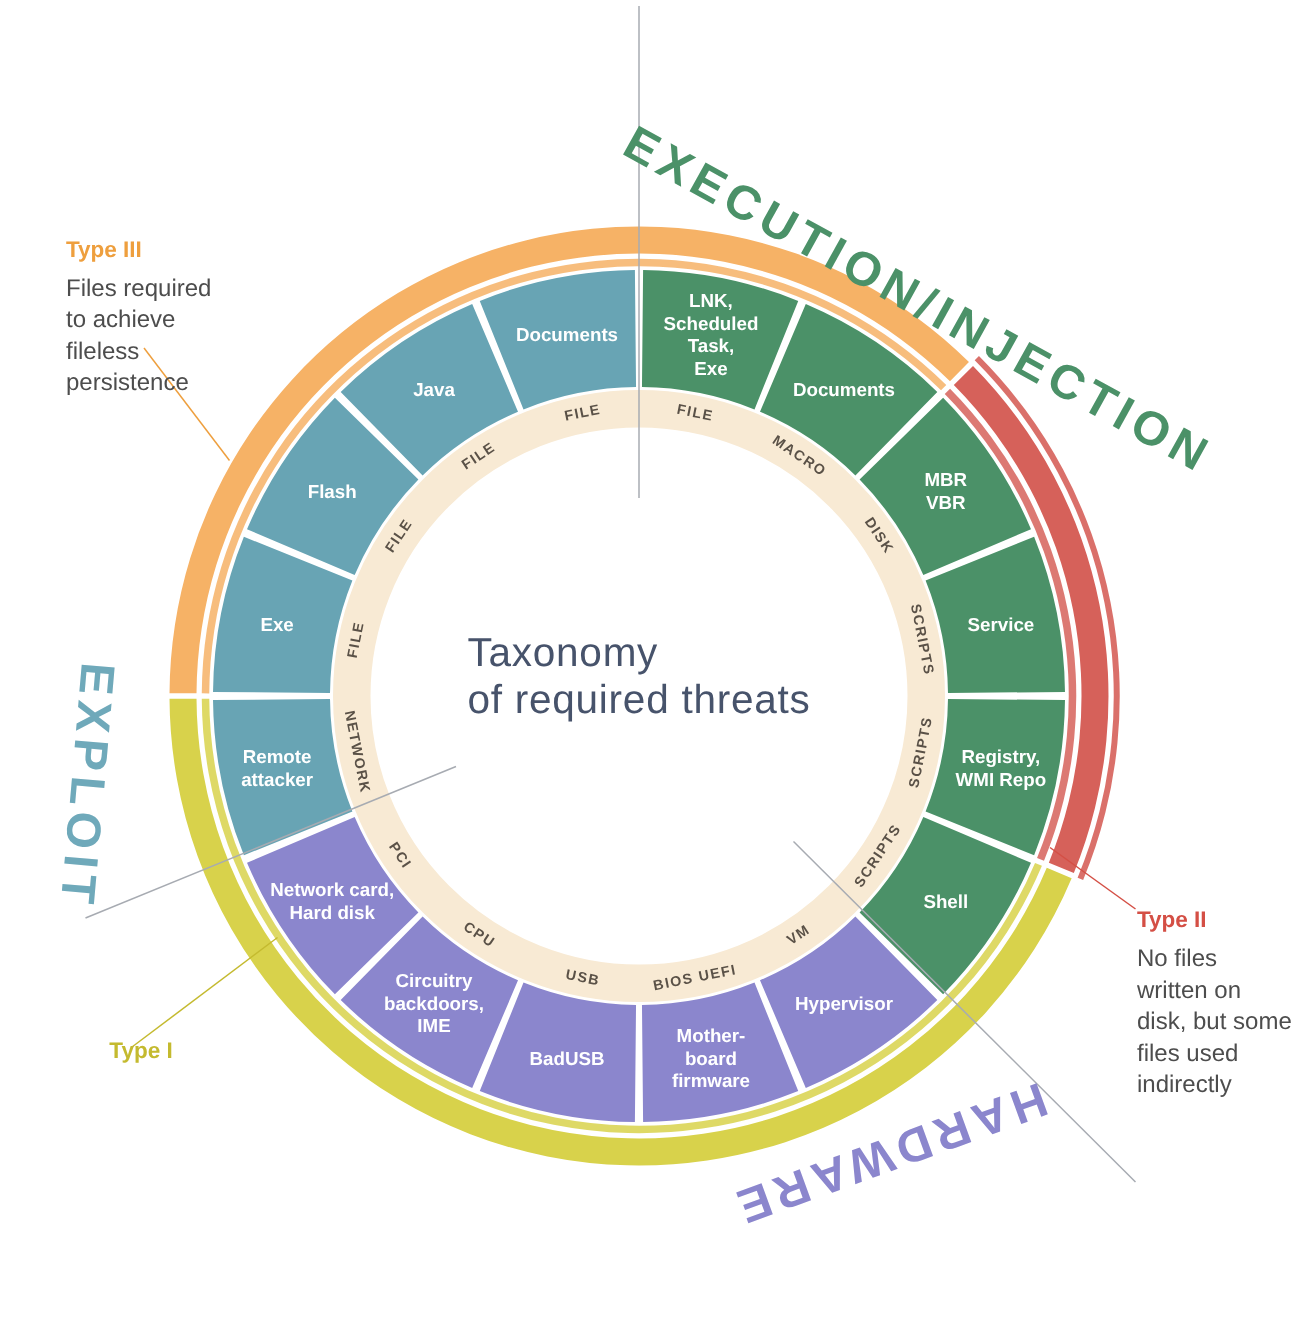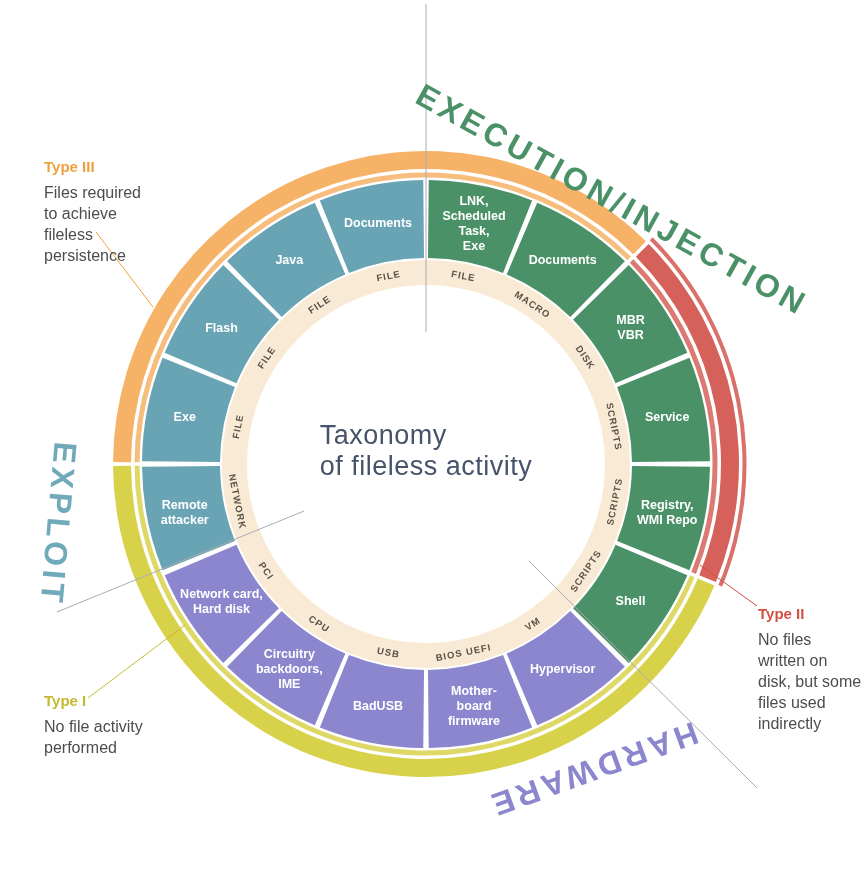--- a/index.html
+++ b/index.html
@@ -84,37 +84,36 @@
       <line x1="426" y1="4" x2="426" y2="332" stroke="#a7abb2" stroke-width="1"></line>
       <line x1="57" y1="612" x2="304" y2="511" stroke="#a7abb2" stroke-width="1"></line>
       <line x1="529" y1="561" x2="757" y2="788" stroke="#a7abb2" stroke-width="1"></line>
       <line x1="96" y1="232" x2="153" y2="307" stroke="#ee9f3e" stroke-width="1"></line>
       <line x1="757" y1="606" x2="700" y2="565" stroke="#d44f45" stroke-width="1"></line>
       <line x1="88" y1="698" x2="185" y2="625" stroke="#c4ba2f" stroke-width="1"></line>
     </svg>
 
   <div class="center-title">
     <div>Taxonomy</div>
-    <div>of fileless activity</div>
+    <div>of required threats</div>
   </div>
 
   <div class="big-label" id="lbl-execution" style="color: rgb(75, 145, 104);">EXECUTION/INJECTION</div>
 
   <div class="big-label" id="lbl-exploit" style="color: rgb(111, 169, 186);">EXPLOIT</div>
 
   <div class="big-label" id="lbl-hardware" style="color: rgb(139, 134, 205);">HARDWARE</div>
 
   <div class="callout" id="callout-type3">
     <div class="callout-title" style="color: rgb(238, 159, 62);">Type III</div>
     <div class="callout-desc">Files required to achieve fileless persistence</div>
   </div>
 
   <div class="callout" id="callout-type2">
     <div class="callout-title" style="color: rgb(212, 79, 69);">Type II</div>
     <div class="callout-desc">No files written on disk, but some files used indirectly</div>
   </div>
 
   <div class="callout" id="callout-type1">
-    <div class="callout-title" style="color: rgb(196, 186, 47);">Type I</div>
-    <div class="callout-desc">No file activity performed</div>
+    <div class="callout-title" style="color: rgb(196, 186, 47); text-align: center;">Type I</div>
   </div>
 
 </div>
 
 </body></html>

